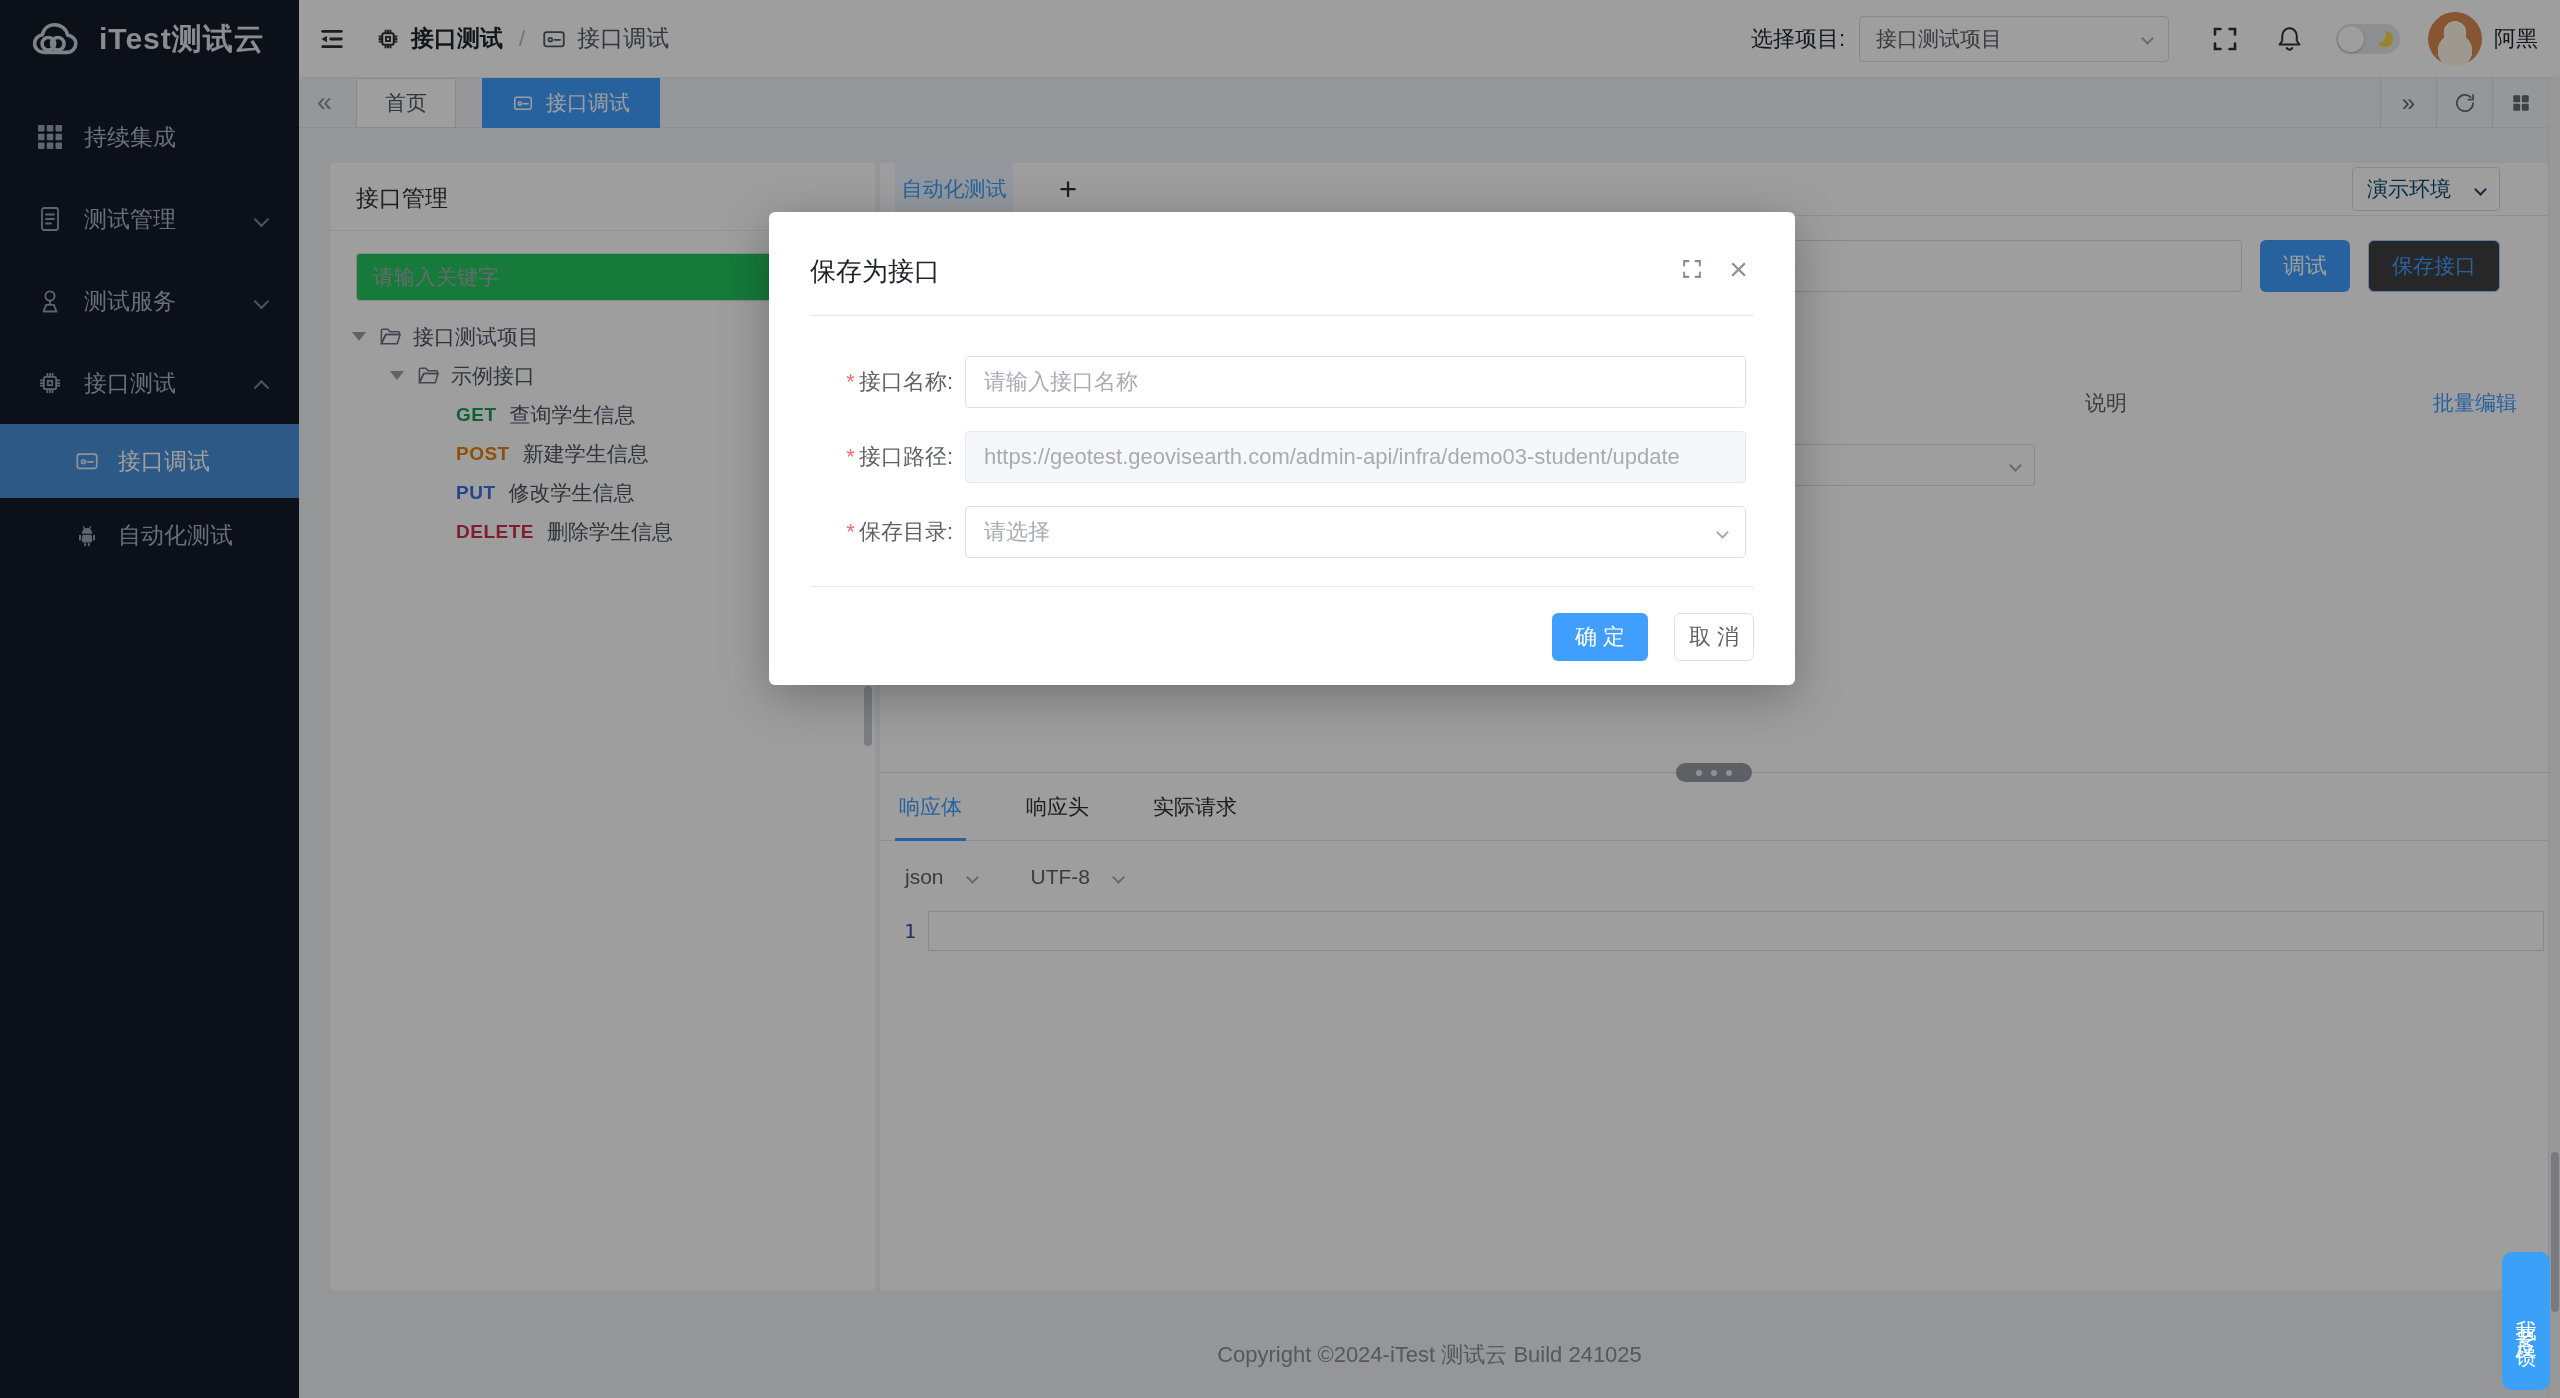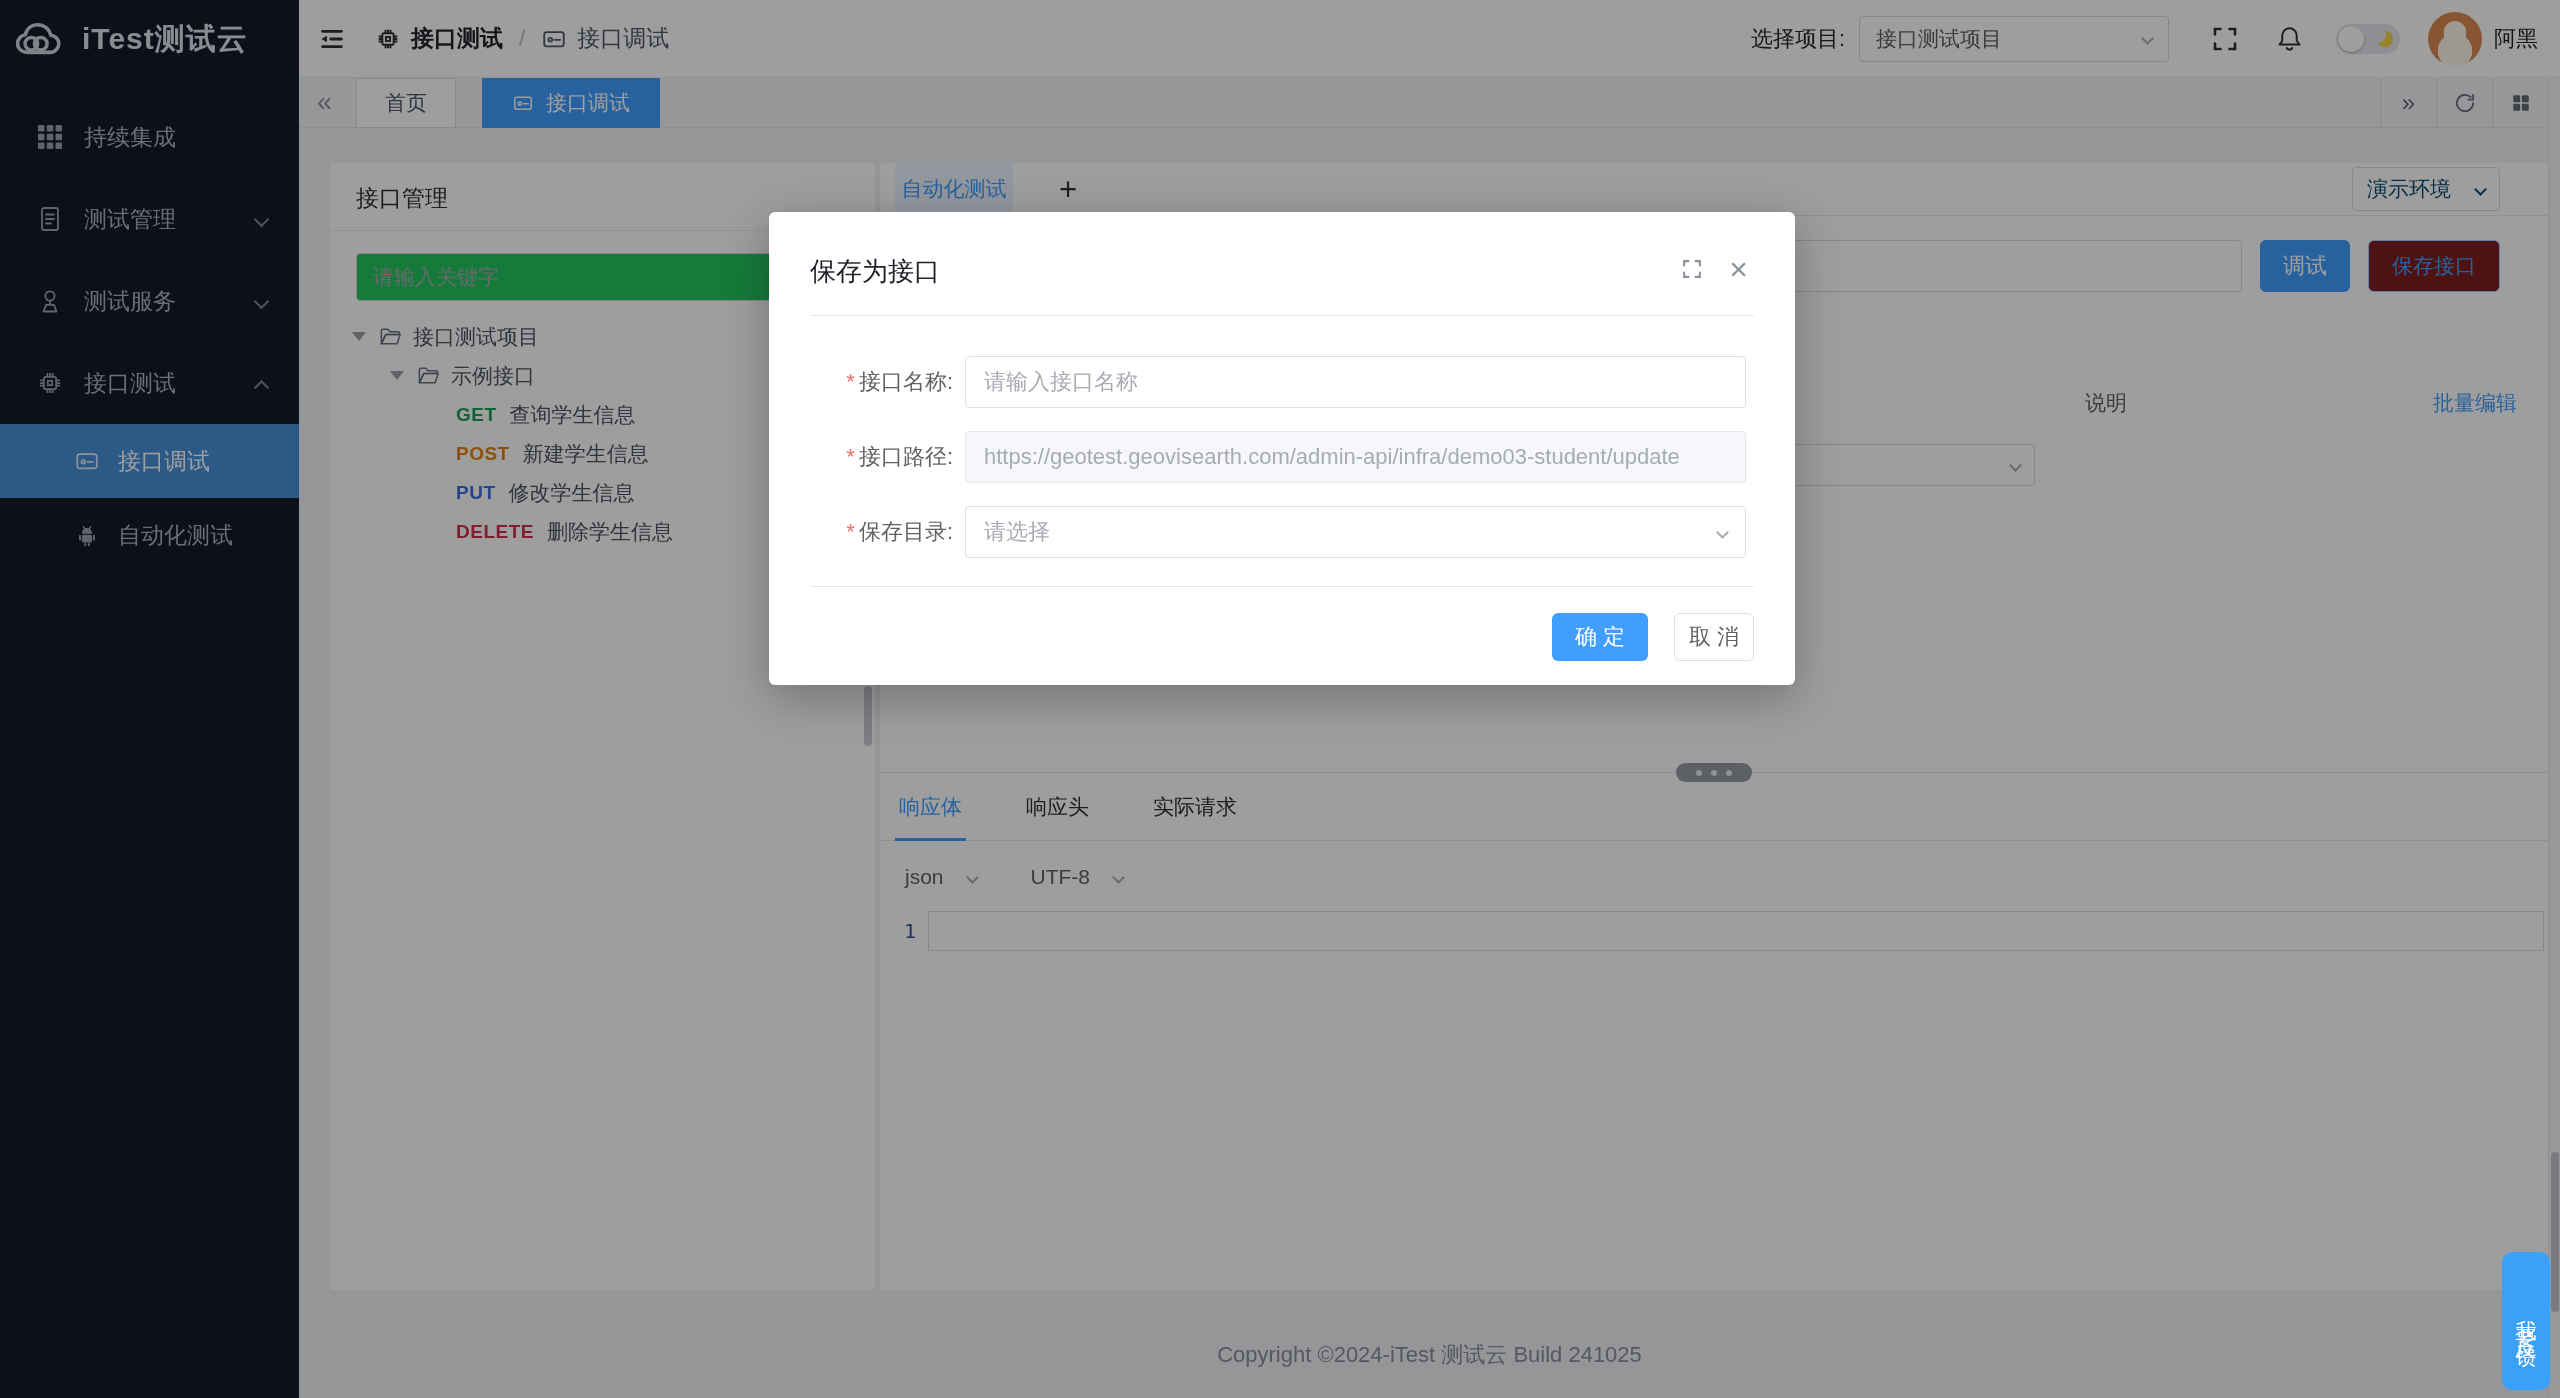--- a/index.html
+++ b/index.html
@@ -2,21 +2,21 @@
 <html><head>
 <meta charset="utf-8">
 <style>
   * { box-sizing: border-box; margin: 0; padding: 0; }
   html,body { background:#2a2a2a; }
   body { font-family:"Liberation Sans","DejaVu Sans",sans-serif; }
   .screen { position:relative; width:2560px; height:1398px; background:#f0f2f5; overflow:hidden; }
 
   
   .sidebar { position:absolute; left:0; top:0; width:299px; height:1398px; background:#131b29; z-index:5; }
-  .logo { height:78px; display:flex; align-items:center; padding-left:10px; gap:12px; }
+  .logo { height:78px; display:flex; align-items:center; padding-left:27px; gap:12px; }
   .logo svg { width:60px; height:44px; }
   .logo-text { font-size:30px; font-weight:bold; color:#dde3ea; letter-spacing:1px; }
   .menu { padding-top:18px; }
   .menu-item { height:82px; display:flex; align-items:center; padding:0 32px 0 36px; color:#a9b4bf; font-size:23px; gap:20px; cursor:pointer; }
   .menu-item .micon { width:28px; height:28px; color:#98a3ae; flex:none; }
   .menu-item .chev { margin-left:auto; color:#7d8893; }
   .submenu-item { height:74px; display:flex; align-items:center; padding-left:74px; gap:18px; color:#a9b4bf; font-size:23px; cursor:pointer; }
   .submenu-item .micon { width:26px; height:26px; color:#98a3ae; flex:none; }
   .submenu-item.active { background:#4a90d9; color:#fff; }
   .submenu-item.active .micon { color:#e3eefa; }
@@ -78,21 +78,21 @@
 
   
   .main-panel { position:absolute; left:880px; top:163px; right:12px; bottom:108px; background:#fff; border-radius:3px; }
   .strip { height:53px; border-bottom:1px solid #e6e8ec; display:flex; align-items:center; }
   .req-tab { margin-left:15px; width:118px; height:53px; background:#ecf5ff; color:#409eff; font-size:21px; display:flex; align-items:center; justify-content:center; cursor:pointer; }
   .add-tab { margin-left:46px; font-size:31px; color:#303133; cursor:pointer; line-height:1; }
   .env-select { margin-left:auto; margin-right:48px; width:148px; height:44px; border:1px solid #d8dce3; border-radius:4px; background:#fff; display:flex; align-items:center; justify-content:space-between; padding:0 14px; font-size:21px; color:#0c4a6e; cursor:pointer; }
   .url-row { display:flex; align-items:center; margin:24px 48px 0 15px; gap:18px; }
   .url-input { flex:1; height:52px; border:1px solid #d8dce3; border-radius:4px; background:#fff; font-size:21px; padding:0 16px; font-family:inherit; }
   .btn-debug { width:90px; height:52px; background:#409eff; border:none; color:#fff; border-radius:6px; font-size:22px; cursor:pointer; font-family:inherit; }
-  .btn-saveapi { width:132px; height:52px; background:#7f1d1d; border:1px solid #a0cfff; color:#409eff; border-radius:6px; font-size:21px; cursor:pointer; font-family:inherit; }
+  .btn-saveapi { width:132px; height:52px; background:#404040; border:1px solid #a0cfff; color:#409eff; border-radius:6px; font-size:21px; cursor:pointer; font-family:inherit; }
   .params-header { position:absolute; top:218px; left:0; right:0; height:40px; }
   .col-desc { position:absolute; left:1205px; top:8px; font-size:21px; color:#606266; }
   .batch-edit { position:absolute; right:31px; top:8px; font-size:21px; color:#409eff; cursor:pointer; }
   .param-select { position:absolute; top:281px; left:740px; width:415px; height:42px; border:1px solid #d8dce3; border-radius:4px; display:flex; align-items:center; justify-content:space-between; padding:0 14px; font-size:21px; color:#a8abb2; background:#fff; cursor:pointer; }
   .split { position:absolute; top:609px; left:0; right:0; border-top:1px solid #dfe2e6; }
   .handle { position:absolute; top:-10px; left:50%; transform:translateX(-50%); width:76px; height:19px; background:#969ba4; border-radius:10px; display:flex; align-items:center; justify-content:center; gap:9px; cursor:row-resize; }
   .handle i { width:6px; height:6px; border-radius:50%; background:#e8eaee; }
   .resp { position:absolute; top:610px; left:0; right:0; bottom:0; }
   .resp-tabs { display:flex; padding-left:15px; border-bottom:1px solid #e6e8ec; }
   .rtab { margin-right:56px; padding:20px 4px 19px; font-size:21px; color:#303133; position:relative; cursor:pointer; }

